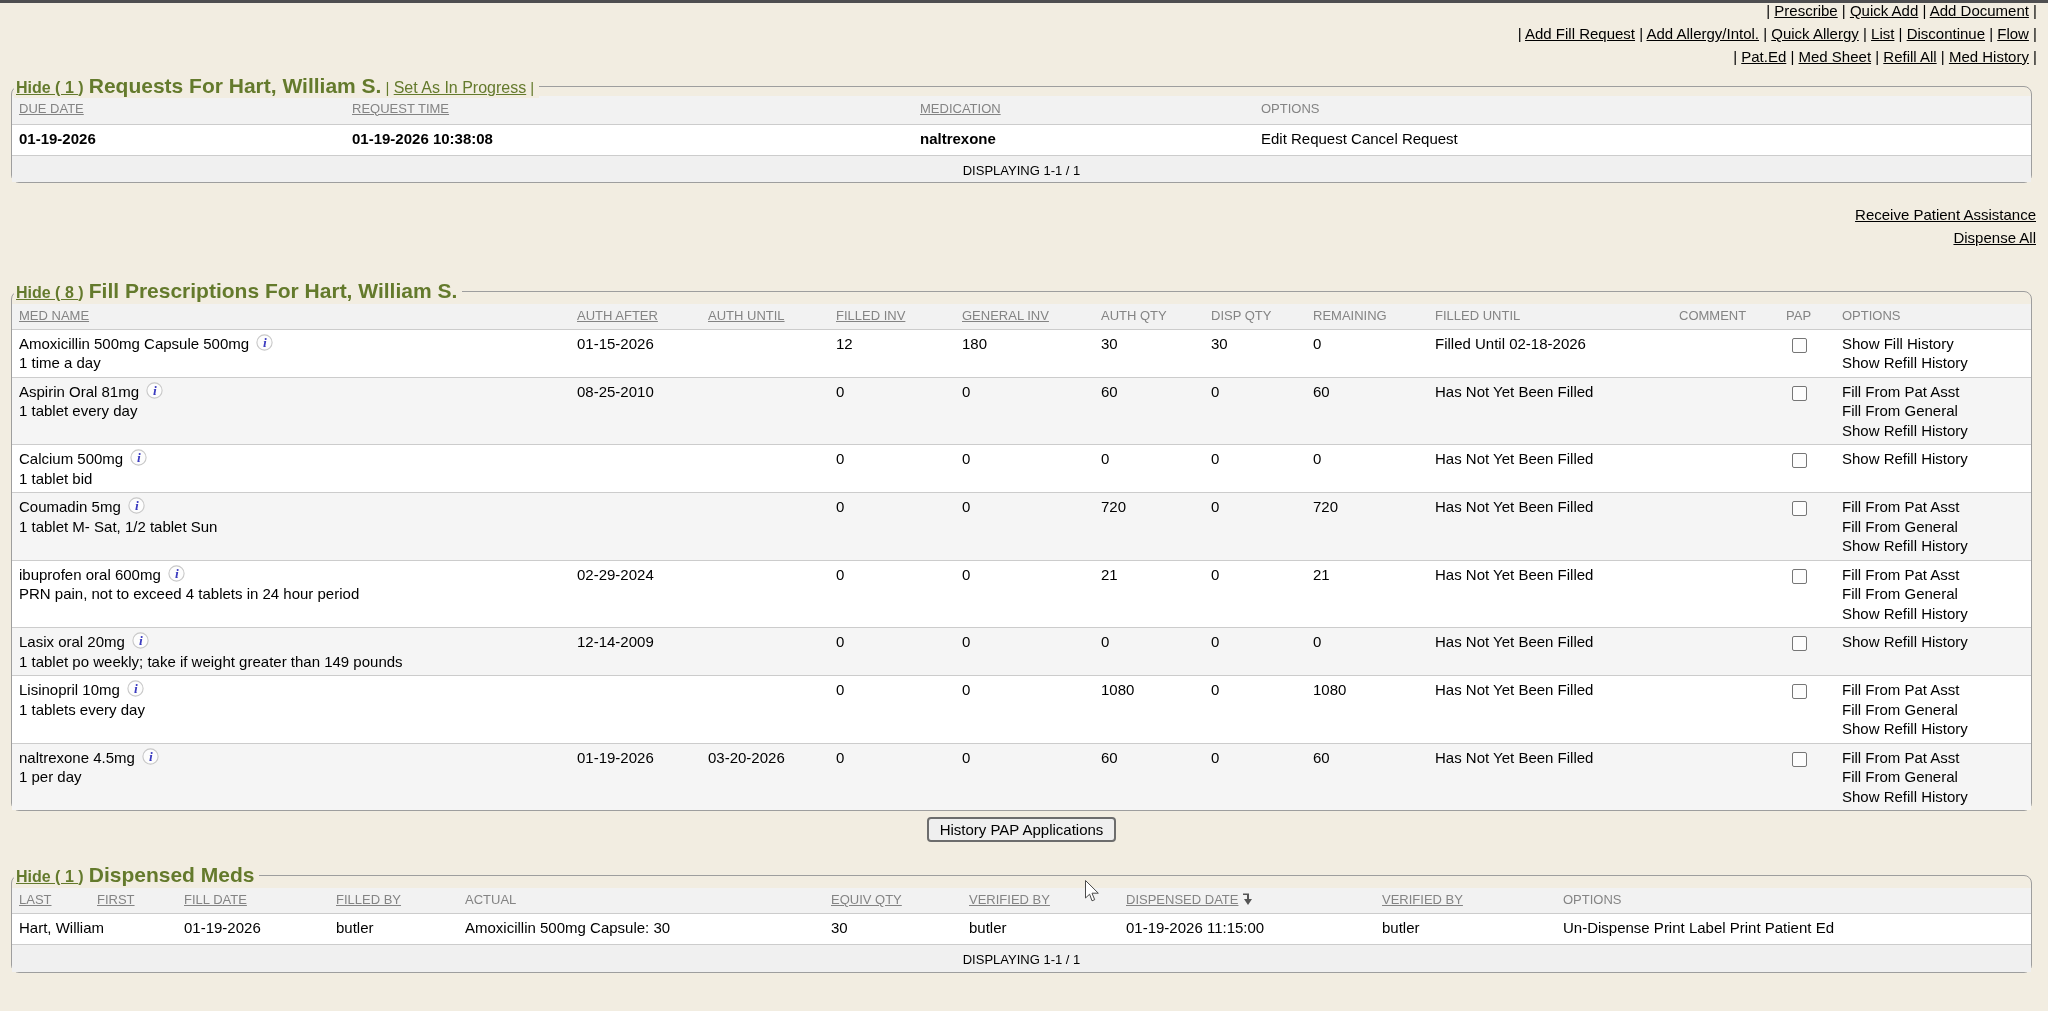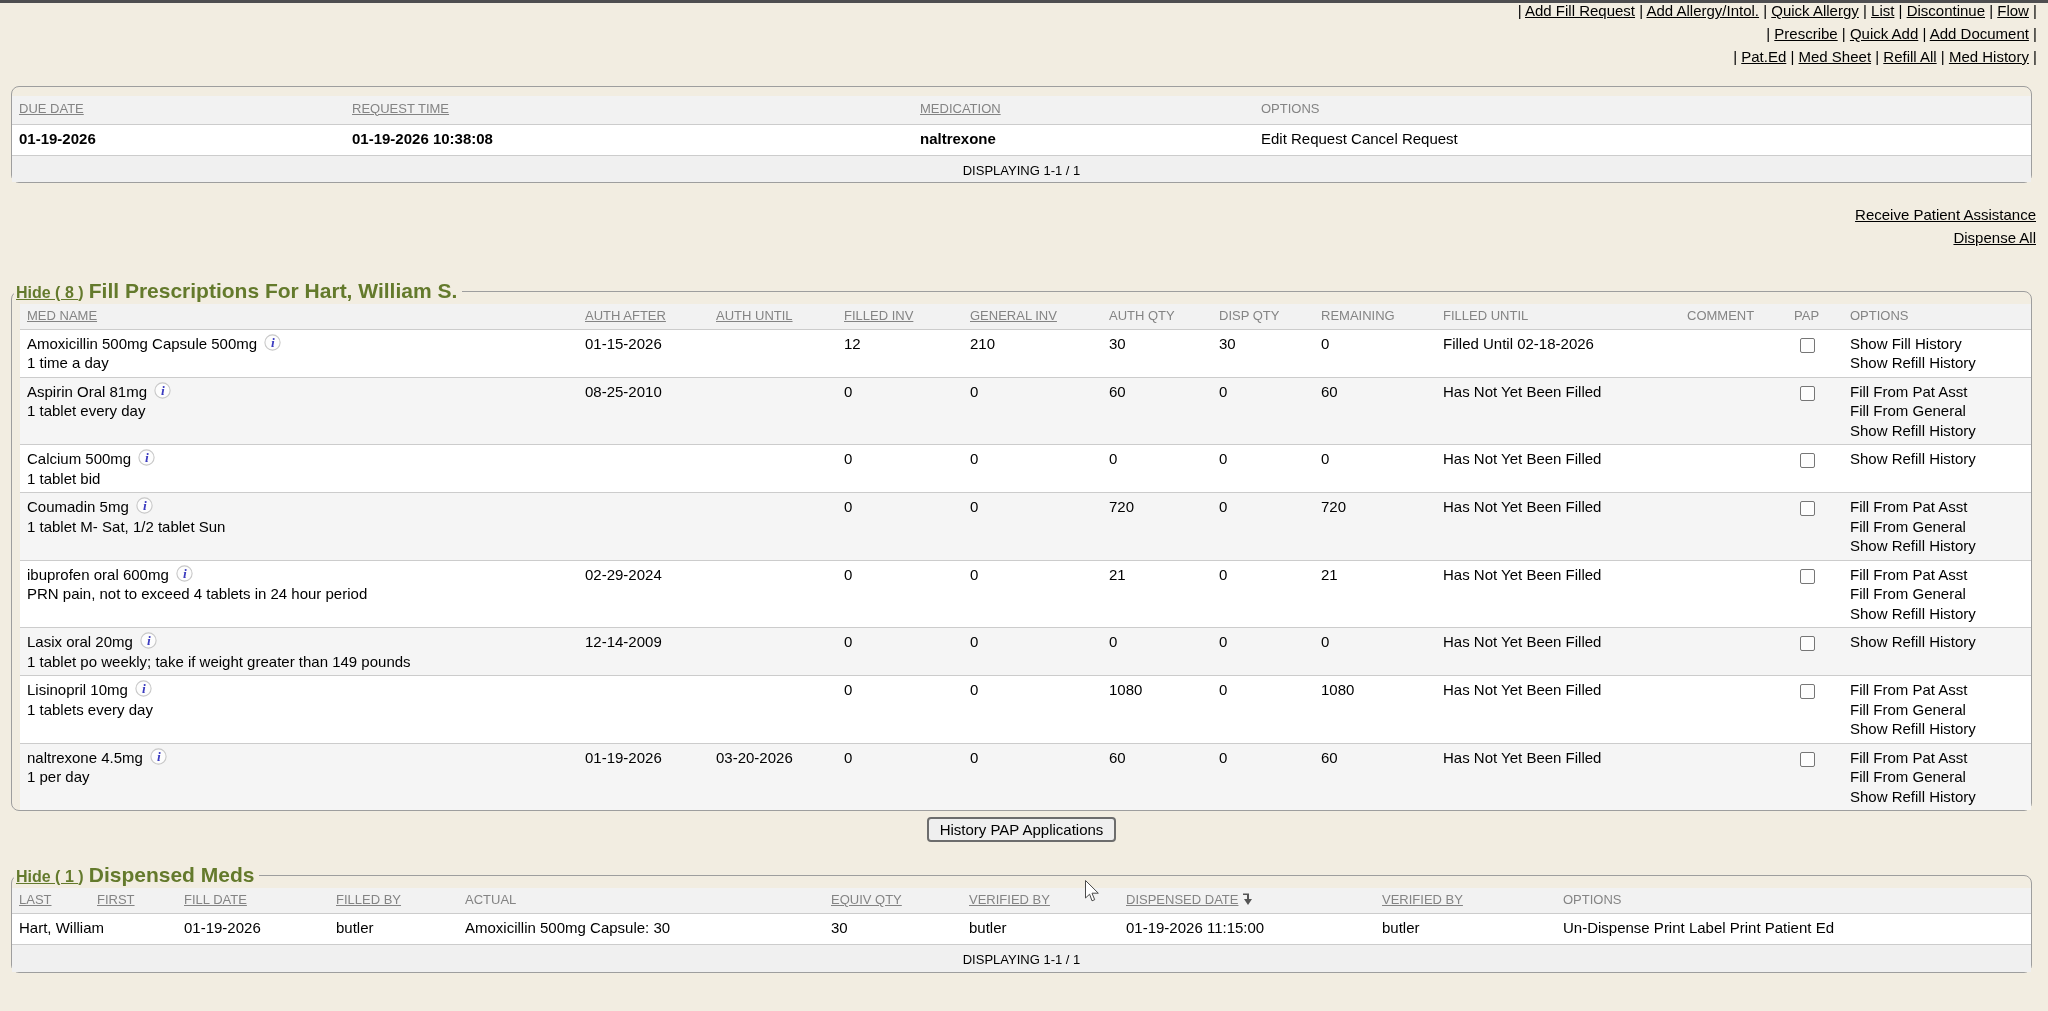--- a/index.html
+++ b/index.html
@@ -14,46 +14,47 @@
 .leg .lk{font-weight:normal;}
 .leg .pb{font-weight:bold;font-size:16px;}
 table.grid{width:100%;border-collapse:collapse;table-layout:fixed;}
 table.grid th{background:#f2f2f2;color:#848484;font-weight:normal;font-size:13px;text-align:left;padding:2px 0 3.5px 7px;white-space:nowrap;overflow:hidden;line-height:19.5px;}
 table.grid th .u{text-decoration:underline;}
 table.grid td{background:#fff;padding:4px 0 4px 7px;vertical-align:top;line-height:19.5px;border-top:1px solid #cccccc;}
 table.grid tr.alt td{background:#f5f5f5;}
 table.grid td.disp{background:#f0f0f0;text-align:center;font-size:13px;padding:4.5px 0 4px 0;}
 #fs1{margin-top:18px;}
 #fs1 .c{padding-top:9px;}
-#fs2{margin-top:42px;padding-left:8px;}
+#fs2{margin-top:42px;}
 #fs2 .c{padding-top:12px;}
 #fs3{margin-top:33px;}
 #fs3 .c{padding-top:12px;}
 #t1 th{padding-top:2.5px;padding-bottom:5.5px;}
 #t1 td{padding-top:4px;padding-bottom:6.5px;}
 #t1 td.disp{padding:5px 0 1.5px 0;}
 #t3 td{padding-top:4px;padding-bottom:6.5px;}
 #t3 td.disp{padding:4.5px 0 3px 0;}
 .ico{display:inline-block;vertical-align:-2px;margin-left:3px;}
 .cb{display:inline-block;width:13px;height:13px;border:1px solid #767676;border-radius:2px;background:#fdfdfd;margin-left:6px;margin-top:4px;}
 .midlinks{text-align:right;padding-right:12px;line-height:23px;margin-top:20px;}
 .btnrow{text-align:center;margin-top:6px;height:25px;}
 button{font-family:"Liberation Sans",sans-serif;font-size:15px;color:#000;background:#efefef;border:2px solid #6d6d6d;border-radius:4px;height:25px;padding:0 11px;margin-right:5px;}
 .cursor{position:absolute;left:1085px;top:880px;}
 </style>
 </head>
 <body>
 <div class="topline"></div>
 <div class="nav">
+<div>| <a>Prescribe</a> | <a>Quick Add</a> | <a>Add Document</a> |</div>
 <div>| <a>Add Fill Request</a> | <a>Add Allergy/Intol.</a> | <a>Quick Allergy</a> | <a>List</a> | <a>Discontinue</a> | <a>Flow</a> |</div>
-<div>| <a>Prescribe</a> | <a>Quick Add</a> | <a>Add Document</a> |</div>
 <div>| <a>Pat.Ed</a> | <a>Med Sheet</a> | <a>Refill All</a> | <a>Med History</a> |</div>
 </div>
 
 <div class="fs" id="fs1">
+<div class="leg"><a>Hide ( 1&nbsp;</a><span class="pb">)</span> <span class="big">Requests For Hart, William S.</span> | <a class="lk">Set As In Progress</a> |</div>
 <div class="c">
 <table class="grid" id="t1">
 <colgroup>
           <col style="width:333px">
           <col style="width:568px">
           <col style="width:341px">
           <col>
         </colgroup>
 <tbody>
           <tr>
@@ -114,21 +115,21 @@
 </tbody>
         <tbody>
           <tr>
             <td>Amoxicillin 500mg Capsule 500mg <svg class="ico" width="17" height="17" viewBox="0 0 17 17">
                 <circle cx="8.5" cy="8.5" r="7.6" fill="#fdfdfd" stroke="#c8c8c8" stroke-width="1.1"></circle>
                 <text x="8.8" y="13" text-anchor="middle" font-family="Liberation Serif" font-style="italic" font-weight="bold" font-size="13.5" fill="#3c3cc0">i</text>
               </svg><br>1 time a day</td>
             <td>01-15-2026</td>
             <td></td>
             <td>12</td>
-            <td>210</td>
+            <td>180</td>
             <td>30</td>
             <td>30</td>
             <td>0</td>
             <td>Filled Until 02-18-2026</td>
             <td></td>
             <td><span class="cb"></span></td>
             <td>Show Fill History<br>Show Refill History</td>
           </tr>
           <tr class="alt">
             <td>Aspirin Oral 81mg <svg class="ico" width="17" height="17" viewBox="0 0 17 17">

